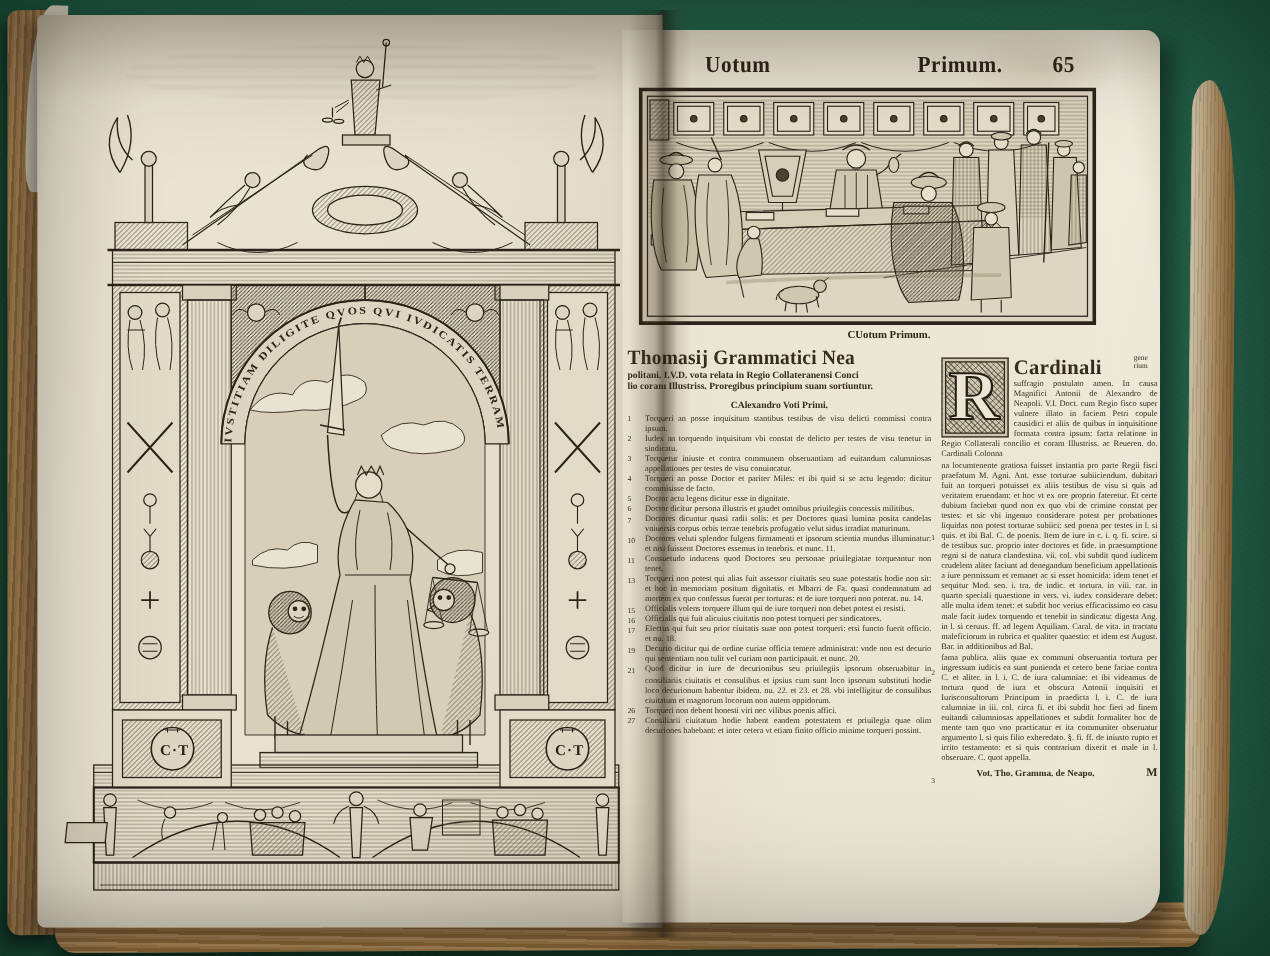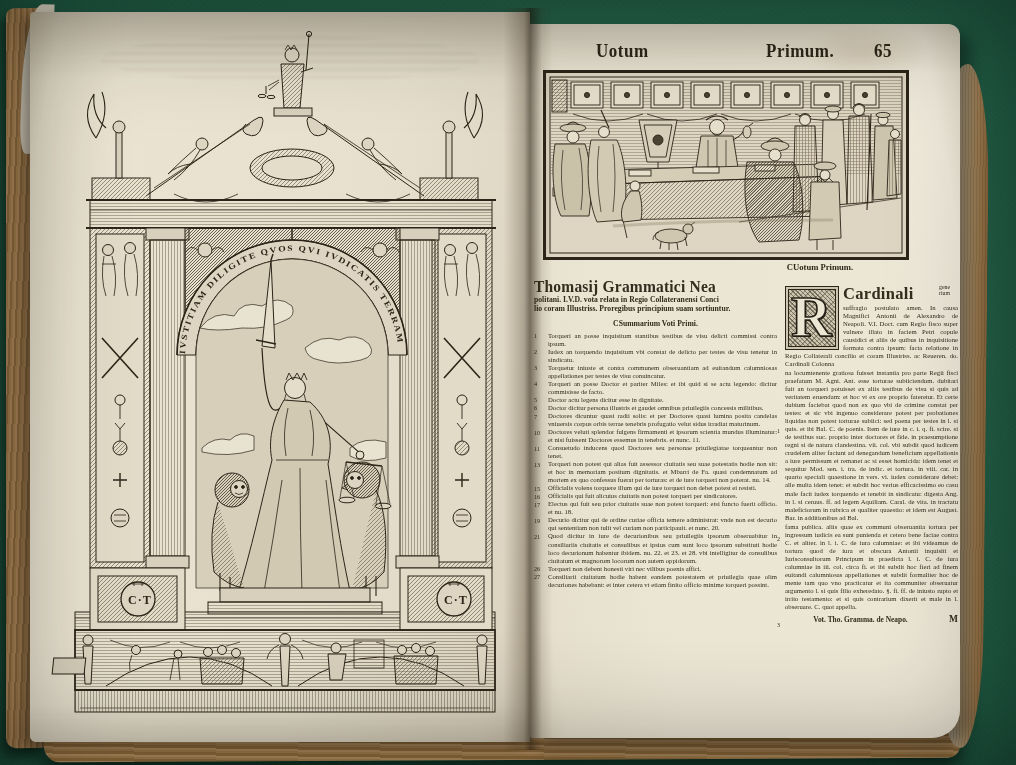--- a/index.html
+++ b/index.html
@@ -30,36 +30,36 @@
       repeating-linear-gradient(90deg, rgba(0,0,0,.10) 0 1px, transparent 1px 3px);
     background-blend-mode:multiply;
     border-radius:40% 60% 60% 40% / 4% 18% 18% 4%;transform:rotate(.6deg);}
   .page{position:absolute;}
   .page-left{left:30px;top:12px;width:500px;height:730px;
     background:linear-gradient(100deg,#cfc6b0 0%,#e2dbc8 5%,#eae3d1 16%,#e7e0ce 60%,#ddd5c2 92%,#cfc6b2 100%);
     border-radius:4px 0 0 6px;box-shadow:-7px 5px 12px rgba(0,0,0,.35);}
   .page-left::before{content:"";position:absolute;inset:0;border-radius:inherit;pointer-events:none;
     background:linear-gradient(180deg,rgba(110,95,70,.20) 0%,rgba(110,95,70,0) 9%),
                linear-gradient(0deg,rgba(110,95,70,.12) 0%,rgba(110,95,70,0) 5%);}
-  .page-right{left:530px;top:24px;width:430px;height:714px;
+  .page-right{left:498px;top:24px;width:430px;height:714px;
     background:linear-gradient(80deg,#d6cdb8 0%,#e6dfcd 7%,#ebe5d4 28%,#ece6d5 78%,#f2edde 93%,#e6dfcc 100%);
     border-radius:0 12px 28px 2px;box-shadow:10px 10px 16px rgba(0,0,0,.4);}
   .page-right::before{content:"";position:absolute;inset:0;border-radius:inherit;pointer-events:none;
     background:radial-gradient(90px 40px at 78% 4%, rgba(150,120,80,.18), transparent 70%),
                linear-gradient(180deg,rgba(110,95,70,.14) 0%,rgba(110,95,70,0) 7%);}
   .gutter{position:absolute;left:503px;top:8px;width:50px;height:742px;pointer-events:none;
     background:linear-gradient(90deg,rgba(60,45,25,0) 0%,rgba(60,45,25,.30) 42%,rgba(35,24,12,.55) 55%,rgba(60,45,25,.12) 78%,rgba(60,45,25,0) 100%);}
   .bleed{position:absolute;left:70px;top:24px;width:380px;height:46px;opacity:.45;filter:blur(1.2px);
     background:repeating-linear-gradient(180deg, rgba(95,85,62,.14) 0 3px, transparent 3px 8px);
     border-radius:50%;}
   .rp-header span{position:absolute;top:18px;font-weight:700;font-size:17px;letter-spacing:.5px;
     transform:scaleY(1.08);color:#2e2619;}
   .hdr-verso{left:66px;} .hdr-recto{left:236px;} .hdr-folio{left:344px;font-weight:400;font-size:16px;}
   .rp-woodcut{position:absolute;left:13px;top:46px;width:366px;height:190px;}
-  .rp-caption{position:absolute;left:180px;top:238px;width:220px;text-align:center;
+  .rp-caption{position:absolute;left:180px;top:238px;width:220px;
     font-size:8.6px;font-weight:700;color:#2e2619;}
   .rp-cols{position:absolute;left:4px;top:254px;width:422px;height:396px;}
   .col-left{position:absolute;left:0;top:0;width:243px;color:#342c1e;}
   .heading-lg{font-size:15.5px;font-weight:700;letter-spacing:.2px;transform:scaleY(1.05);white-space:nowrap;}
   .heading-sm{font-size:7.7px;font-weight:700;line-height:1.15;}
   .sum-head{text-align:center;font-size:7.7px;font-weight:700;margin:5px 0 4px;}
   .sum-item{display:flex;gap:3px;font-size:6.7px;line-height:1.2;}
   .sum-num{width:11px;flex:none;font-size:6.2px;padding-top:.5px;}
   .sum-text{flex:1;text-align:justify;}
   .col-right{position:absolute;left:251px;top:6px;width:173px;height:388px;overflow:hidden;
@@ -473,21 +473,21 @@
     <span>C</span><span>Uotum Primum.</span>
   </div>
 
   <div class="rp-cols">
 
     <div class="col-left">
       <div class="heading-lg">Thomasij Grammatici Nea</div>
       <div class="heading-sm">politani. I.V.D. vota relata in Regio Collateranensi Conci</div>
       <div class="heading-sm">lio coram Illustriss. Proregibus principium suam sortiuntur.</div>
       <div class="sum-head">
-        <span>C</span><span>Summarium Voti Primi.</span>
+        <span>C</span><span>Alexandro Voti Primi.</span>
       </div>
       <div class="sum-item">
           <span class="sum-num">1</span>
           <span class="sum-text">Torqueri an posse inquisitum stantibus testibus de visu delicti commissi contra ipsum.</span>
         </div>
       <div class="sum-item">
           <span class="sum-num">2</span>
           <span class="sum-text">Iudex an torquendo inquisitum vbi constat de delicto per testes de visu tenetur in sindicatu.</span>
         </div>
       <div class="sum-item">

